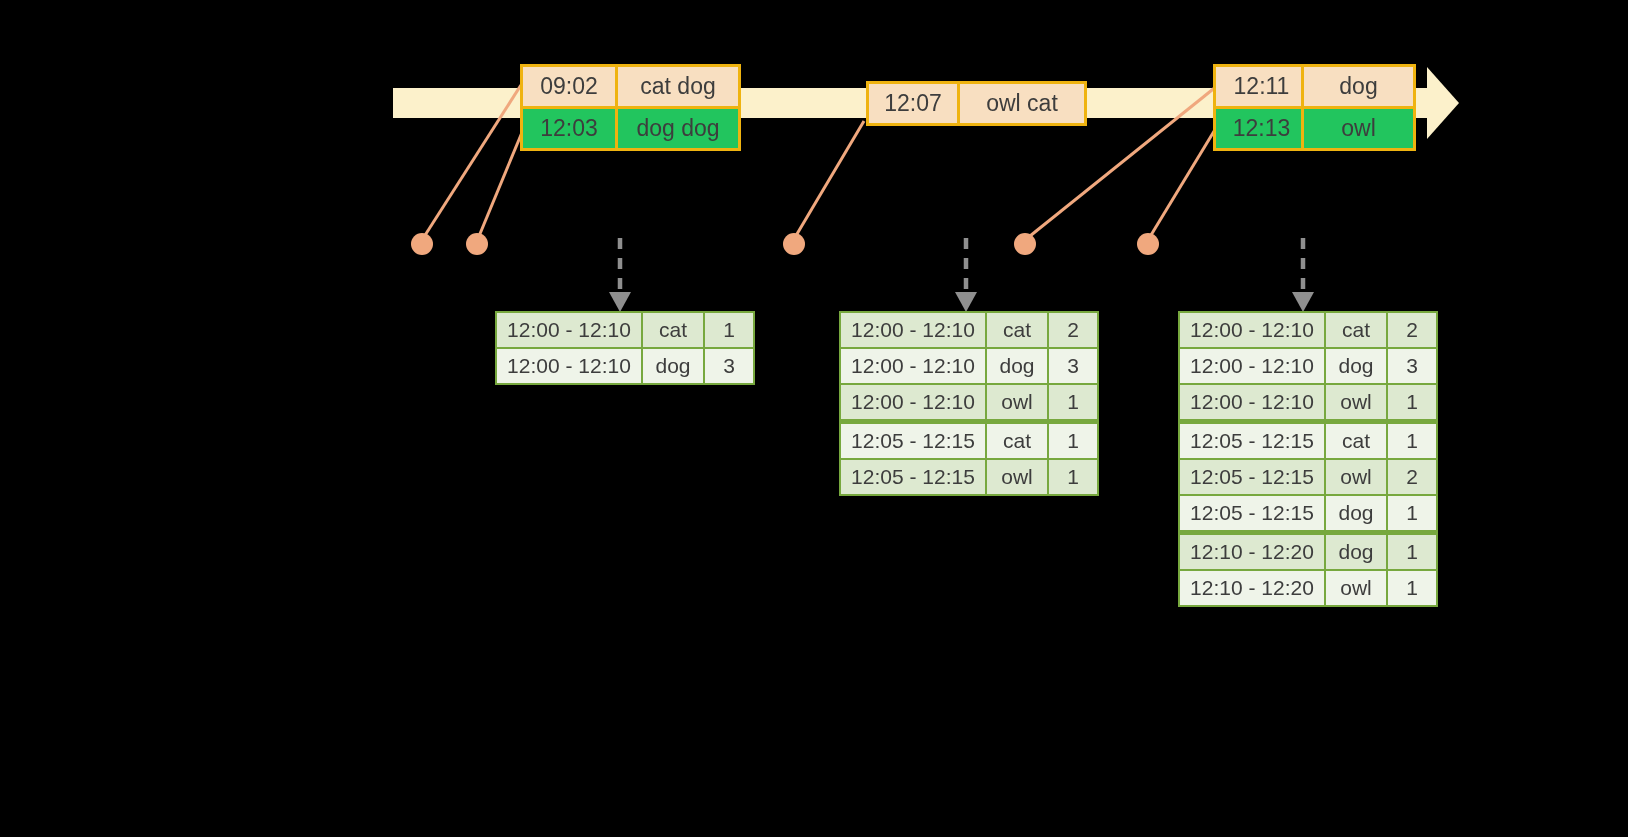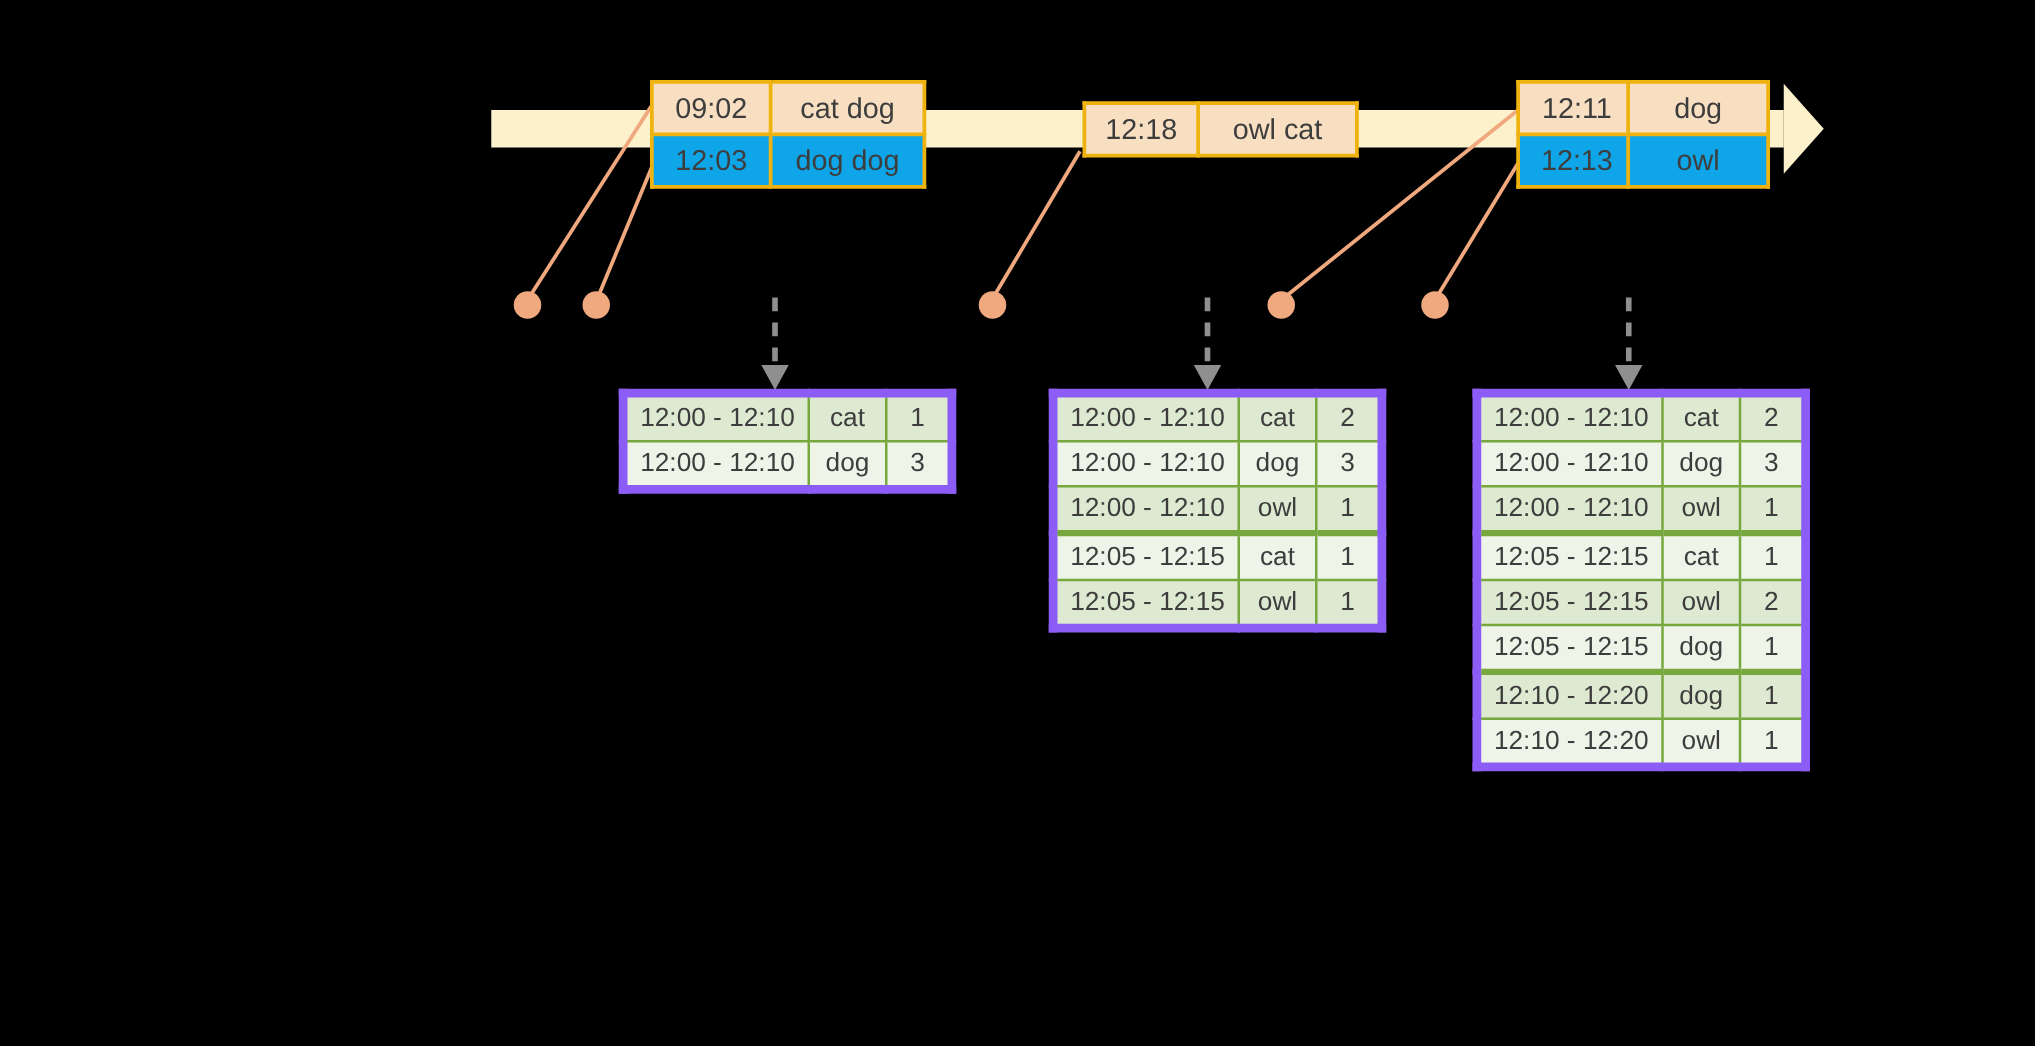--- a/index.html
+++ b/index.html
@@ -35,30 +35,30 @@
   .event-table td {
     border: 3px solid #efb310;
     height: 39px;
     text-align: center;
     vertical-align: middle;
     font-size: 23px;
     padding: 0 6px;
     white-space: nowrap;
   }
   .event-table tr.row-dark td  { background: #f8dfc1; }
-  .event-table tr.row-light td { background: #0ea5e9; }
+  .event-table tr.row-light td { background: #22c55e; }
   #e1 { left: 520px;  top: 64px; }
   #e2 { left: 866px;  top: 81px; }
   #e3 { left: 1213px; top: 64px; }
   #e1 .col0 { width: 80px;  } #e1 .col1 { width: 108px; text-align: center; }
   #e2 .col0 { width: 76px;  } #e2 .col1 { width: 112px; margin-top: 48px; }
   #e3 .col0 { width: 67px; padding-left: 12px;  } #e3 .col1 { width: 97px;  }
   
   .result-table {
-    border: 7px solid #8b5cf6;
+    border: 2px solid #8b5cf6;
   }
   .result-table td {
     border: 2px solid #77a83e;
     height: 34px;
     text-align: center;
     vertical-align: middle;
     font-size: 21px;
     padding: 0 4px;
     white-space: nowrap;
   }
@@ -117,21 +117,21 @@
         <tr class="row-light">
           <td class="col0">12:03</td>
           <td class="col1">dog dog</td>
         </tr>
       </tbody>
     </table>
 
   <table class="event-table" id="e2">
       <tbody>
         <tr class="row-dark">
-          <td class="col0">12:18</td>
+          <td class="col0">12:07</td>
           <td class="col1">owl cat</td>
         </tr>
       </tbody>
     </table>
 
   <table class="event-table" id="e3">
       <tbody>
         <tr class="row-dark">
           <td class="col0">12:11</td>
           <td class="col1">dog</td>

